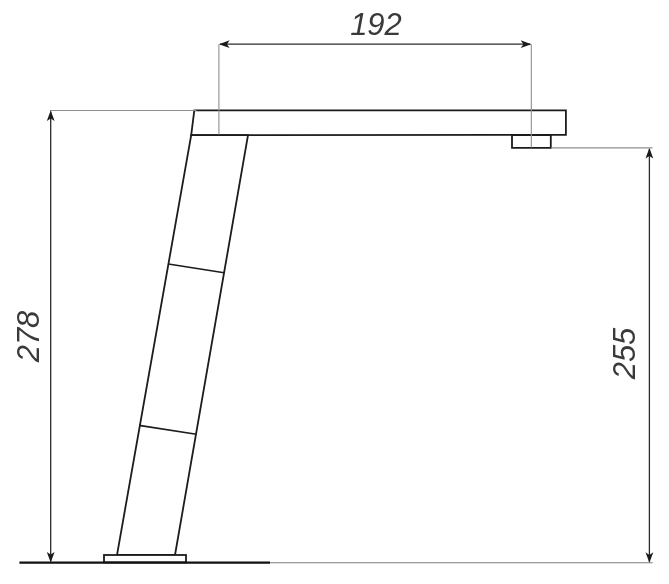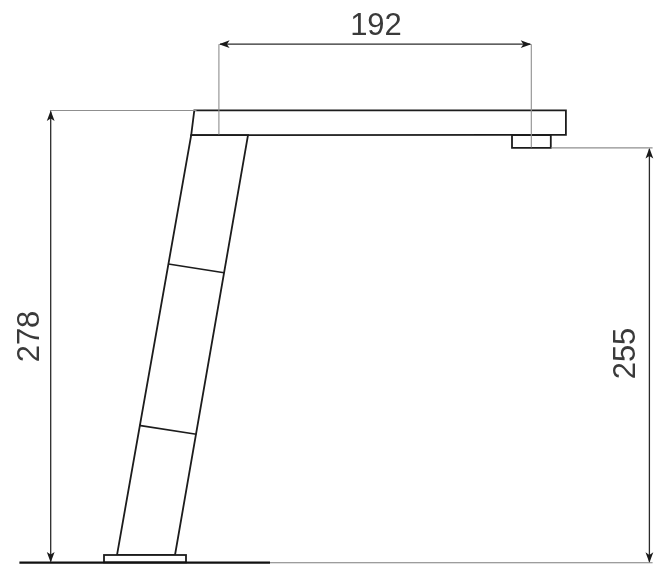--- a/index.html
+++ b/index.html
@@ -1,16 +1,16 @@
 <!DOCTYPE html>
 <html><head>
 <meta charset="utf-8">
 <style>
   html,body{margin:0;padding:0;background:#ffffff;}
-  #canvas{width:669px;height:584px;position:relative;}
+  #canvas{width:669px;height:584px;position:relative;font-style:italic;}
   svg{display:block;}
   text{font-family:"Liberation Sans", sans-serif; fill:#3a3a3a;}
 </style>
 </head>
 <body>
 <div id="canvas">
 <svg width="669" height="584" viewBox="0 0 669 584" xmlns="http://www.w3.org/2000/svg">
 
   <rect x="0" y="0" width="669" height="584" fill="#ffffff"></rect>
 

